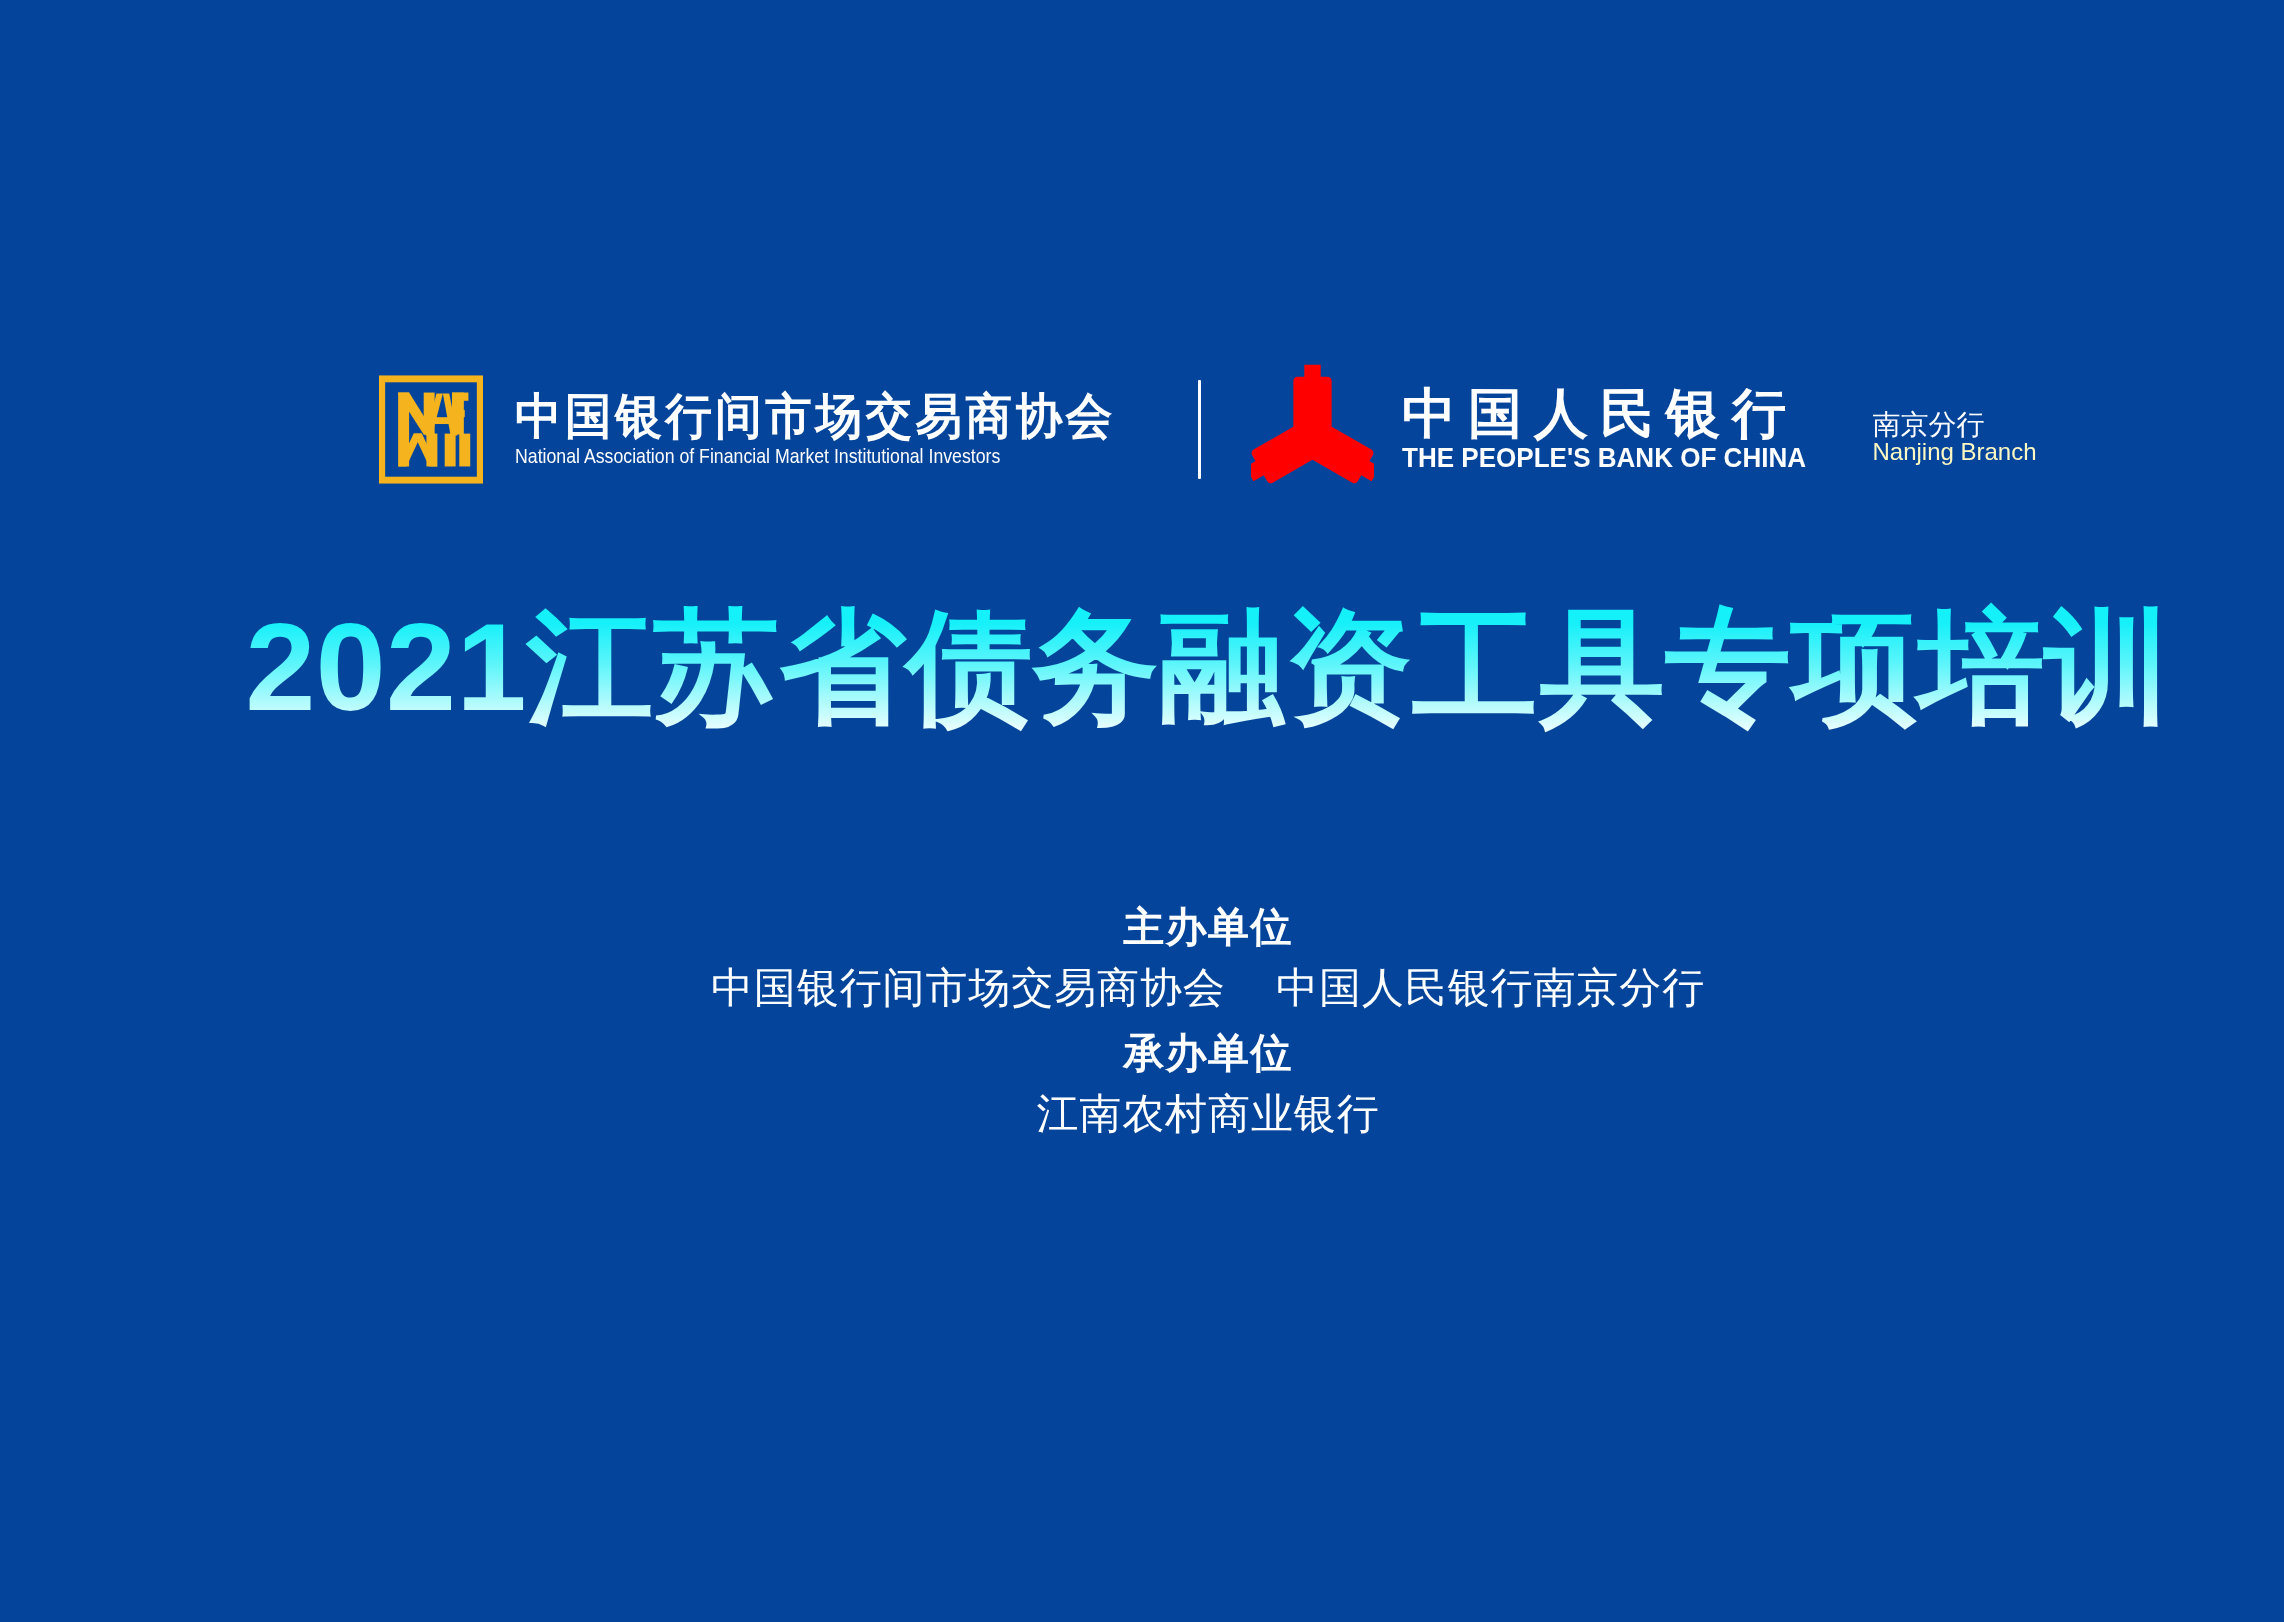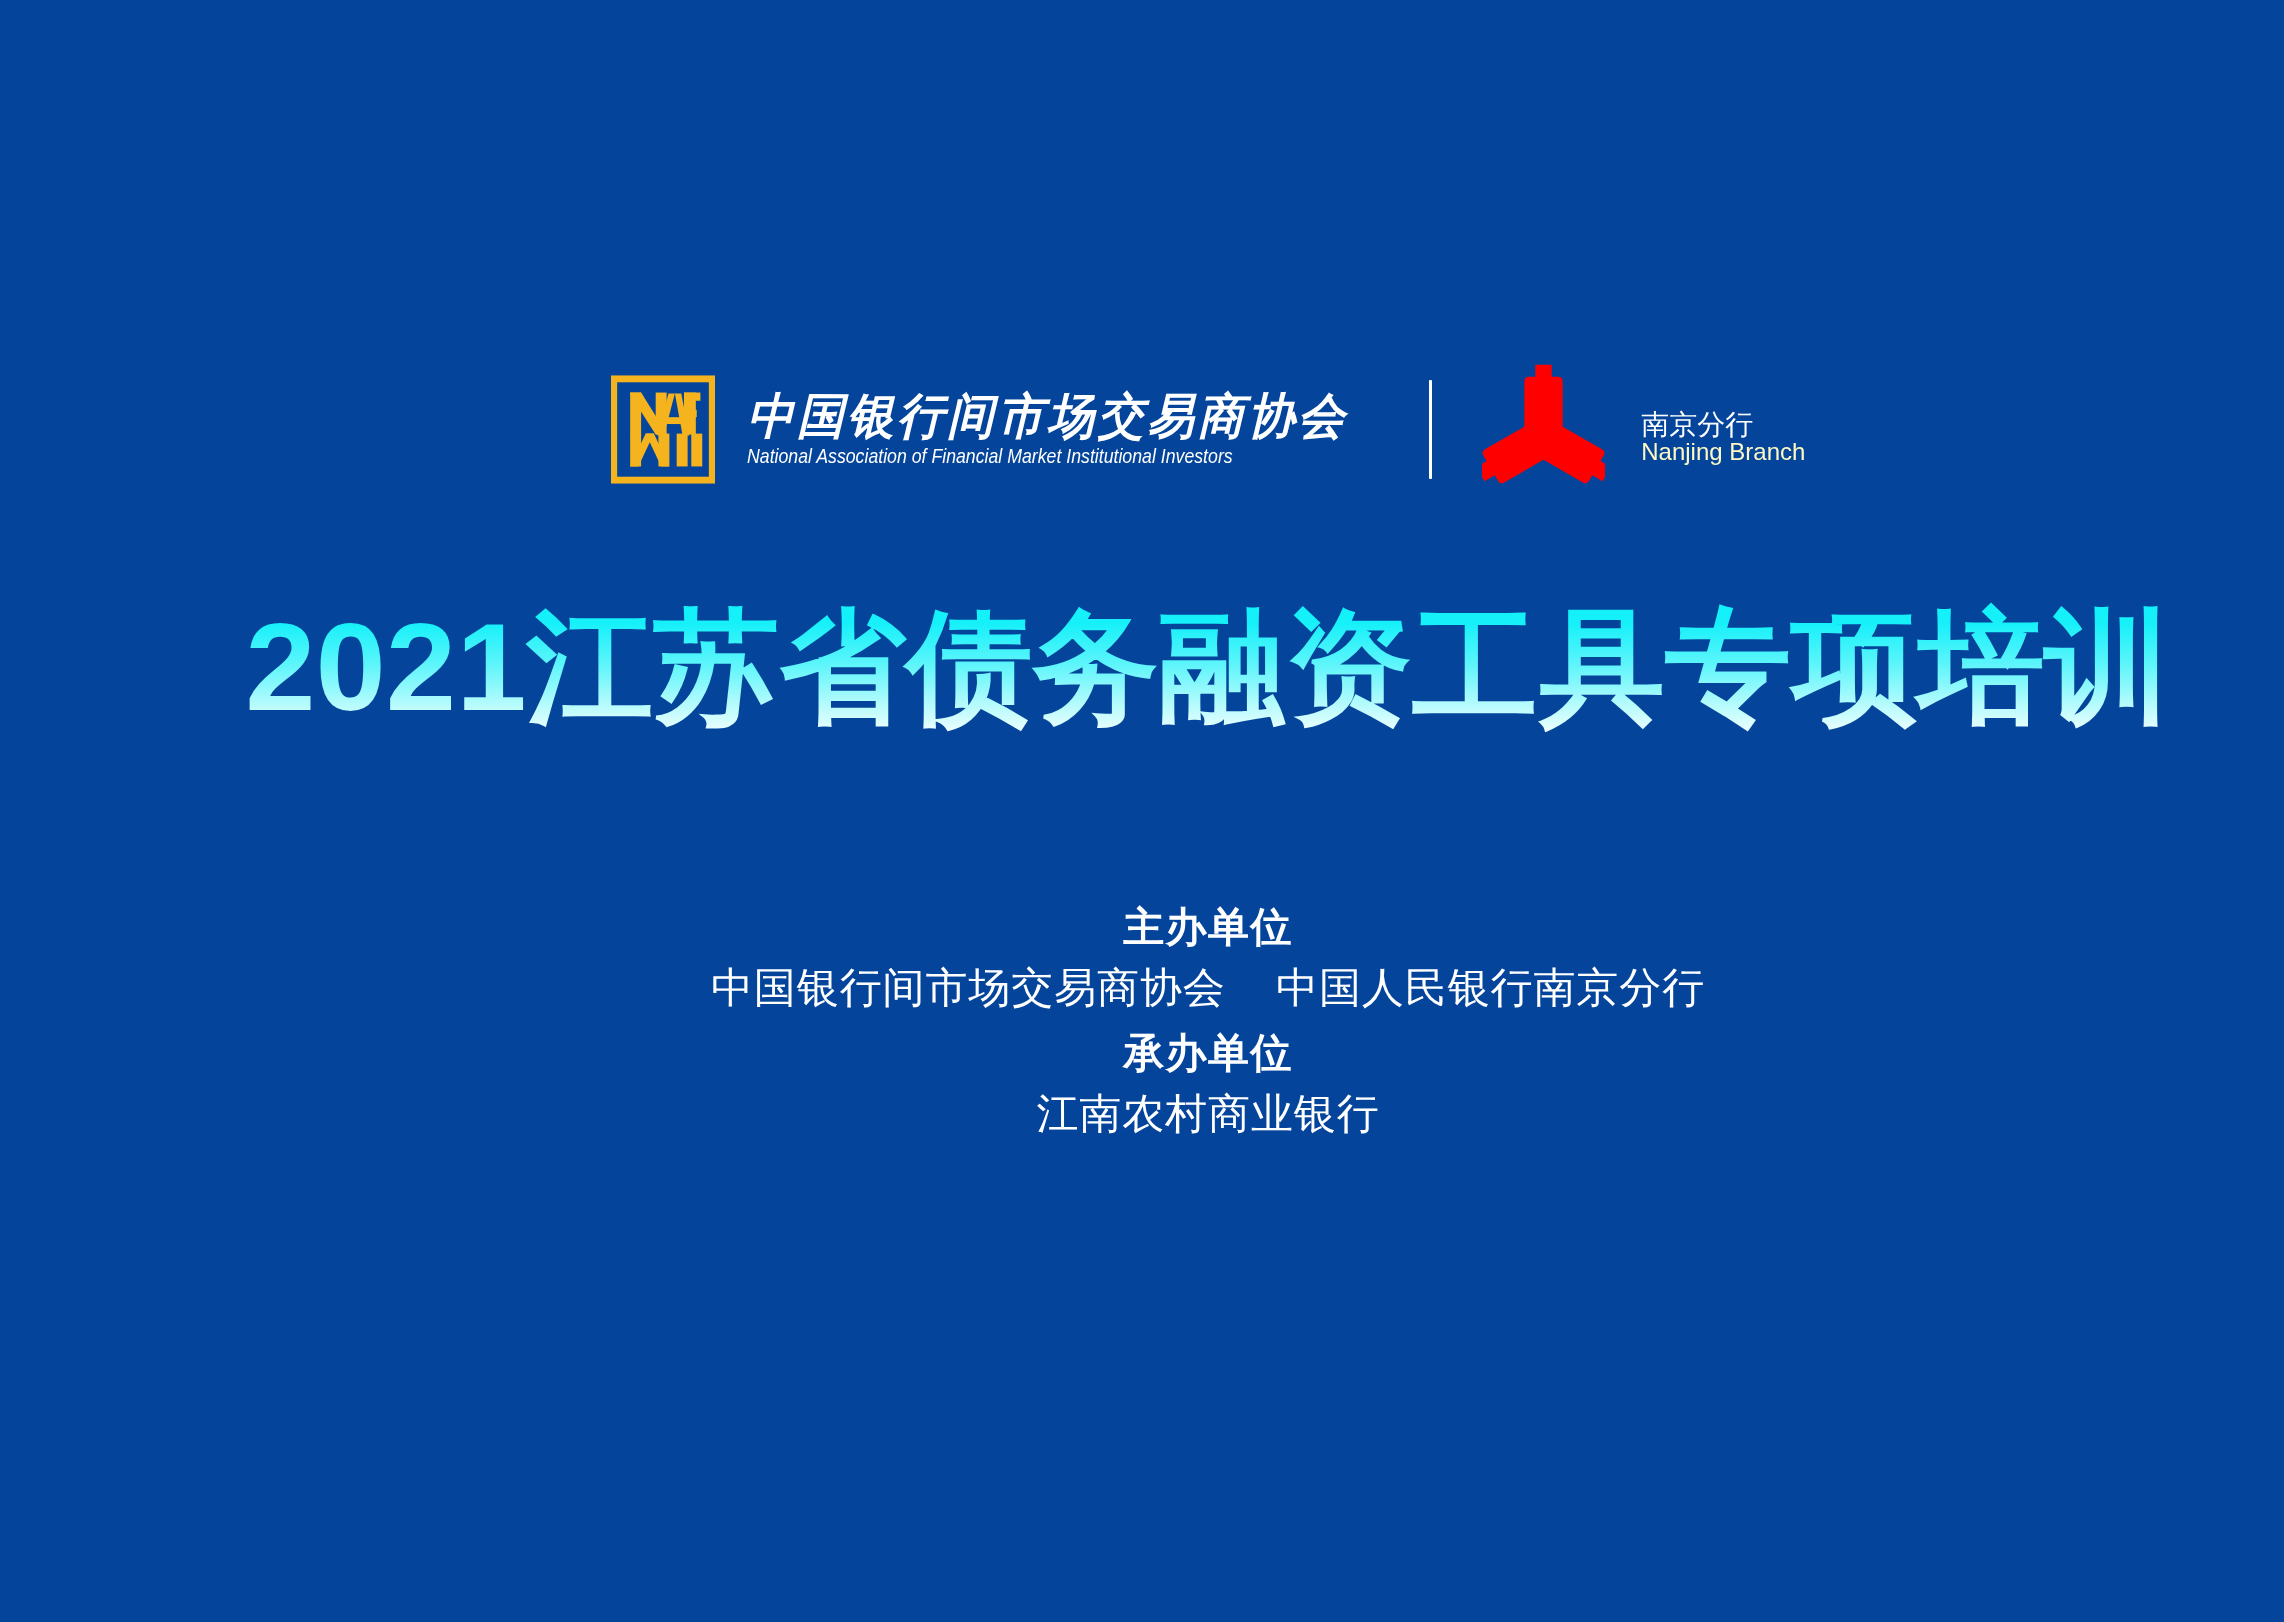--- a/index.html
+++ b/index.html
@@ -31,21 +31,20 @@
     display: flex;
     align-items: center;
     justify-content: center;
   }
 
   
   .nafmii-group {
     display: flex;
     align-items: center;
     gap: 32px;
-    font-style: italic;
   }
   .nafmii-mark {
     position: relative;
     width: 104px;
     height: 109px;
     flex: none;
   }
   .nafmii-mark svg { display: block; width: 100%; height: 100%; }
 
   .nafmii-text {
@@ -261,20 +260,24 @@
               <path d="M117 8 h36 v26 h14 q10 0 10 10 v104 q0 8 -9 8 h-66 q-9 0 -9 -8 V44 q0 -10 10 -10 h14 z"></path>
               <rect x="126" y="116" width="18" height="84" rx="9"></rect>
             </g>
             <g transform="rotate(240 135 168)">
               <path d="M117 8 h36 v26 h14 q10 0 10 10 v104 q0 8 -9 8 h-66 q-9 0 -9 -8 V44 q0 -10 10 -10 h14 z"></path>
               <rect x="126" y="116" width="18" height="84" rx="9"></rect>
             </g>
           </g>
         </svg>
       </div>
+      <div class="pboc-main">
+        <div class="pboc-cn">中国人民银行</div>
+        <div class="pboc-en">THE PEOPLE'S BANK OF CHINA</div>
+      </div>
       <div class="pboc-branch">
         <div class="branch-cn">南京分行</div>
         <div class="branch-en">Nanjing Branch</div>
       </div>
     </div>
 
   </div>
 
   <div class="main-title">2021江苏省债务融资工具专项培训</div>
 

